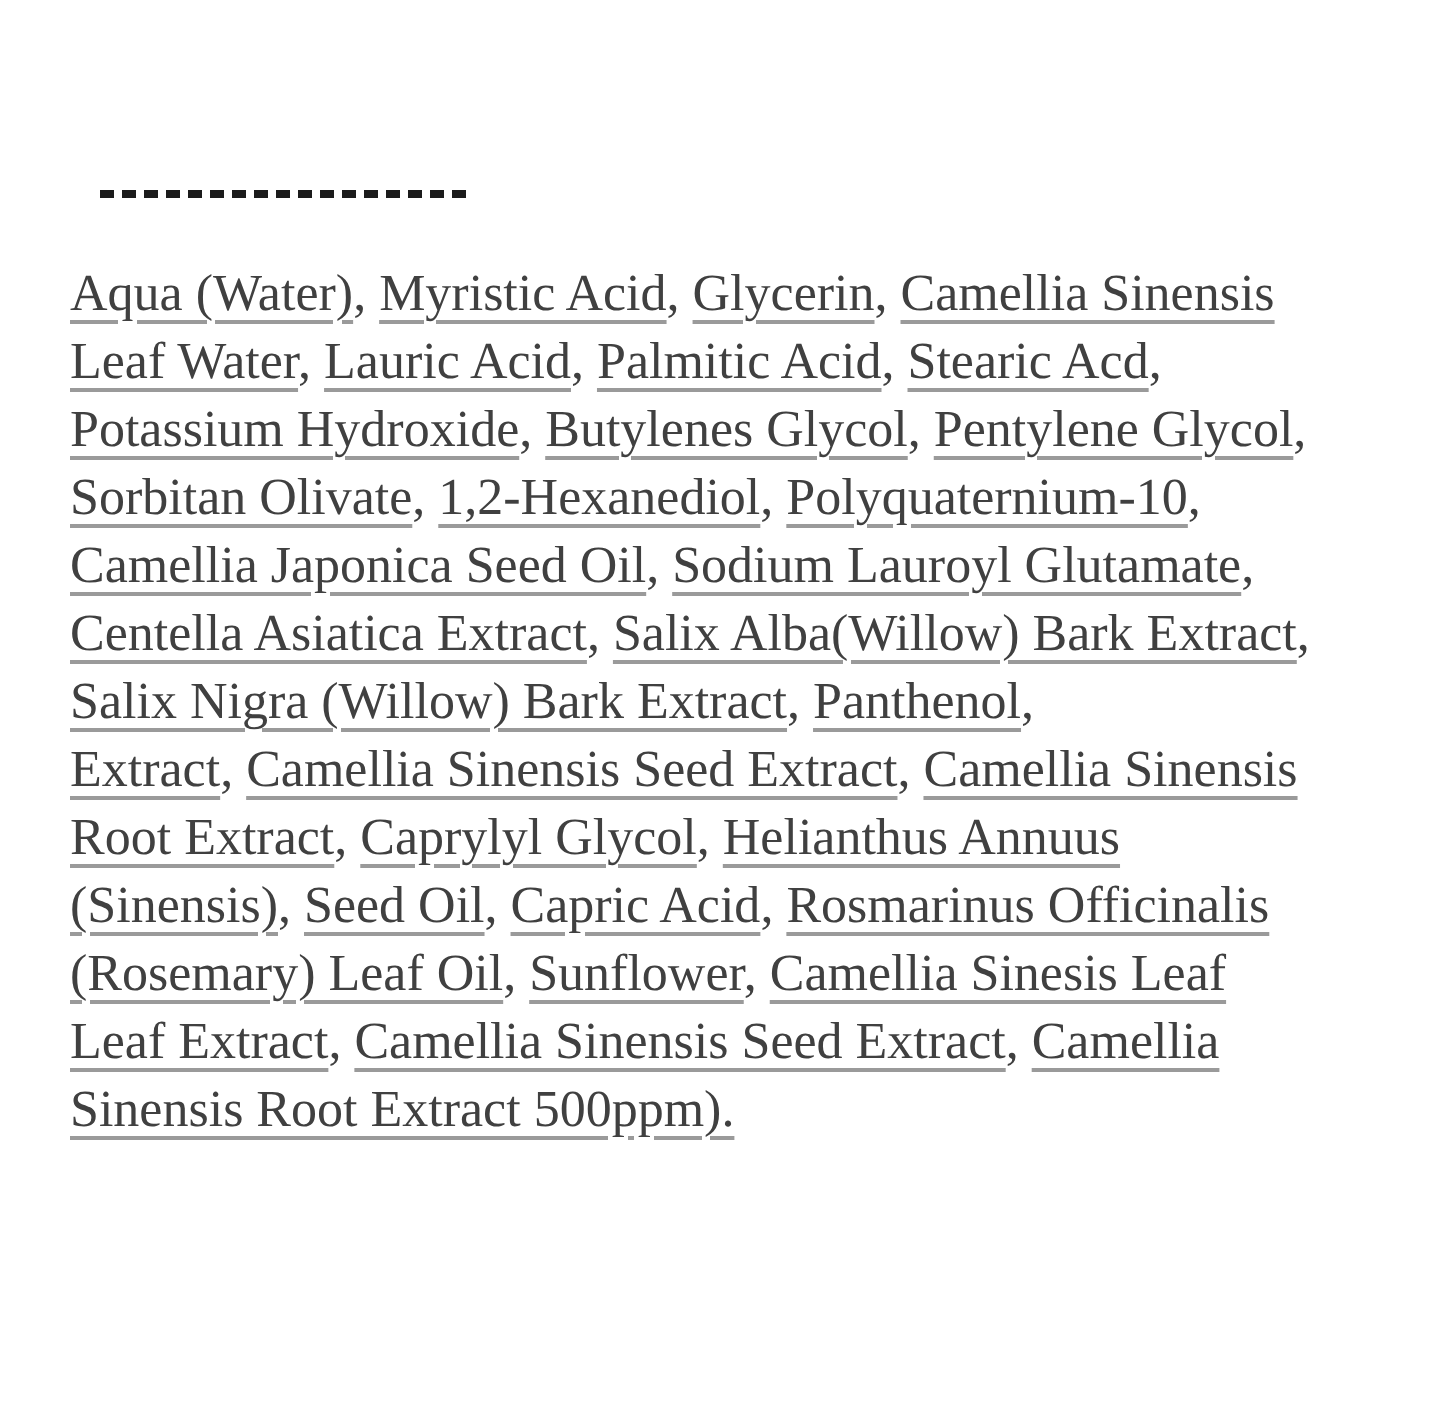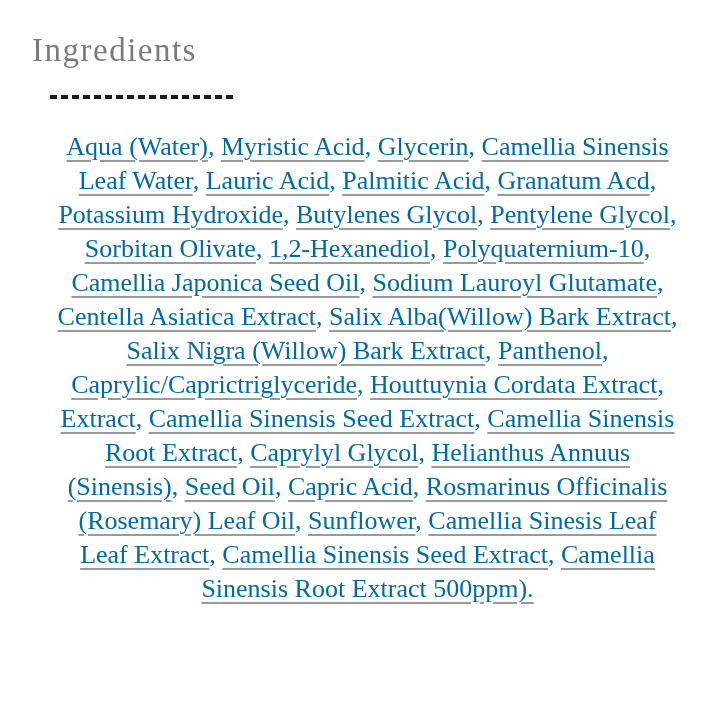--- a/index.html
+++ b/index.html
@@ -33,49 +33,46 @@
       transparent 7px, transparent 11px
     );
   }
   .ingredients {
     position: absolute;
     left: 35px;
     top: 130px;
     width: 665px;
     font-size: 26px;
     line-height: 34px;
-    color: #0369a1;
-    text-align: center;
+    color: #404040;
   }
   .ing-line { white-space: nowrap; }
   .ing {
     text-decoration: underline;
     text-decoration-thickness: 1.5px;
     text-underline-offset: 5px;
     text-decoration-color: #9a9a9a;
   }
 </style>
 </head>
 <body>
 
 <div class="canvas">
 
-  <div class="title">Ingredients</div>
 
   <div class="divider"></div>
 
   <div class="ingredients">
       <div class="ing-line"><span class="ing">Aqua (Water)</span>, <span class="ing">Myristic Acid</span>, <span class="ing">Glycerin</span>, <span class="ing">Camellia Sinensis</span></div>
-      <div class="ing-line"><span class="ing">Leaf Water</span>, <span class="ing">Lauric Acid</span>, <span class="ing">Palmitic Acid</span>, <span class="ing">Granatum Acd</span>,</div>
+      <div class="ing-line"><span class="ing">Leaf Water</span>, <span class="ing">Lauric Acid</span>, <span class="ing">Palmitic Acid</span>, <span class="ing">Stearic Acd</span>,</div>
       <div class="ing-line"><span class="ing">Potassium Hydroxide</span>, <span class="ing">Butylenes Glycol</span>, <span class="ing">Pentylene Glycol</span>,</div>
       <div class="ing-line"><span class="ing">Sorbitan Olivate</span>, <span class="ing">1,2-Hexanediol</span>, <span class="ing">Polyquaternium-10</span>,</div>
       <div class="ing-line"><span class="ing">Camellia Japonica Seed Oil</span>, <span class="ing">Sodium Lauroyl Glutamate</span>,</div>
       <div class="ing-line"><span class="ing">Centella Asiatica Extract</span>, <span class="ing">Salix Alba(Willow) Bark Extract</span>,</div>
       <div class="ing-line"><span class="ing">Salix Nigra (Willow) Bark Extract</span>, <span class="ing">Panthenol</span>,</div>
-      <div class="ing-line"><span class="ing">Caprylic/Caprictriglyceride</span>, <span class="ing">Houttuynia Cordata Extract</span>,</div>
       <div class="ing-line"><span class="ing">Extract</span>, <span class="ing">Camellia Sinensis Seed Extract</span>, <span class="ing">Camellia Sinensis</span></div>
       <div class="ing-line"><span class="ing">Root Extract</span>, <span class="ing">Caprylyl Glycol</span>, <span class="ing">Helianthus Annuus</span></div>
       <div class="ing-line"><span class="ing">(Sinensis)</span>, <span class="ing">Seed Oil</span>, <span class="ing">Capric Acid</span>, <span class="ing">Rosmarinus Officinalis</span></div>
       <div class="ing-line"><span class="ing">(Rosemary) Leaf Oil</span>, <span class="ing">Sunflower</span>, <span class="ing">Camellia Sinesis Leaf</span></div>
       <div class="ing-line"><span class="ing">Leaf Extract</span>, <span class="ing">Camellia Sinensis Seed Extract</span>, <span class="ing">Camellia</span></div>
       <div class="ing-line"><span class="ing">Sinensis Root Extract 500ppm).</span></div>
     </div>
 
 </div>
 

